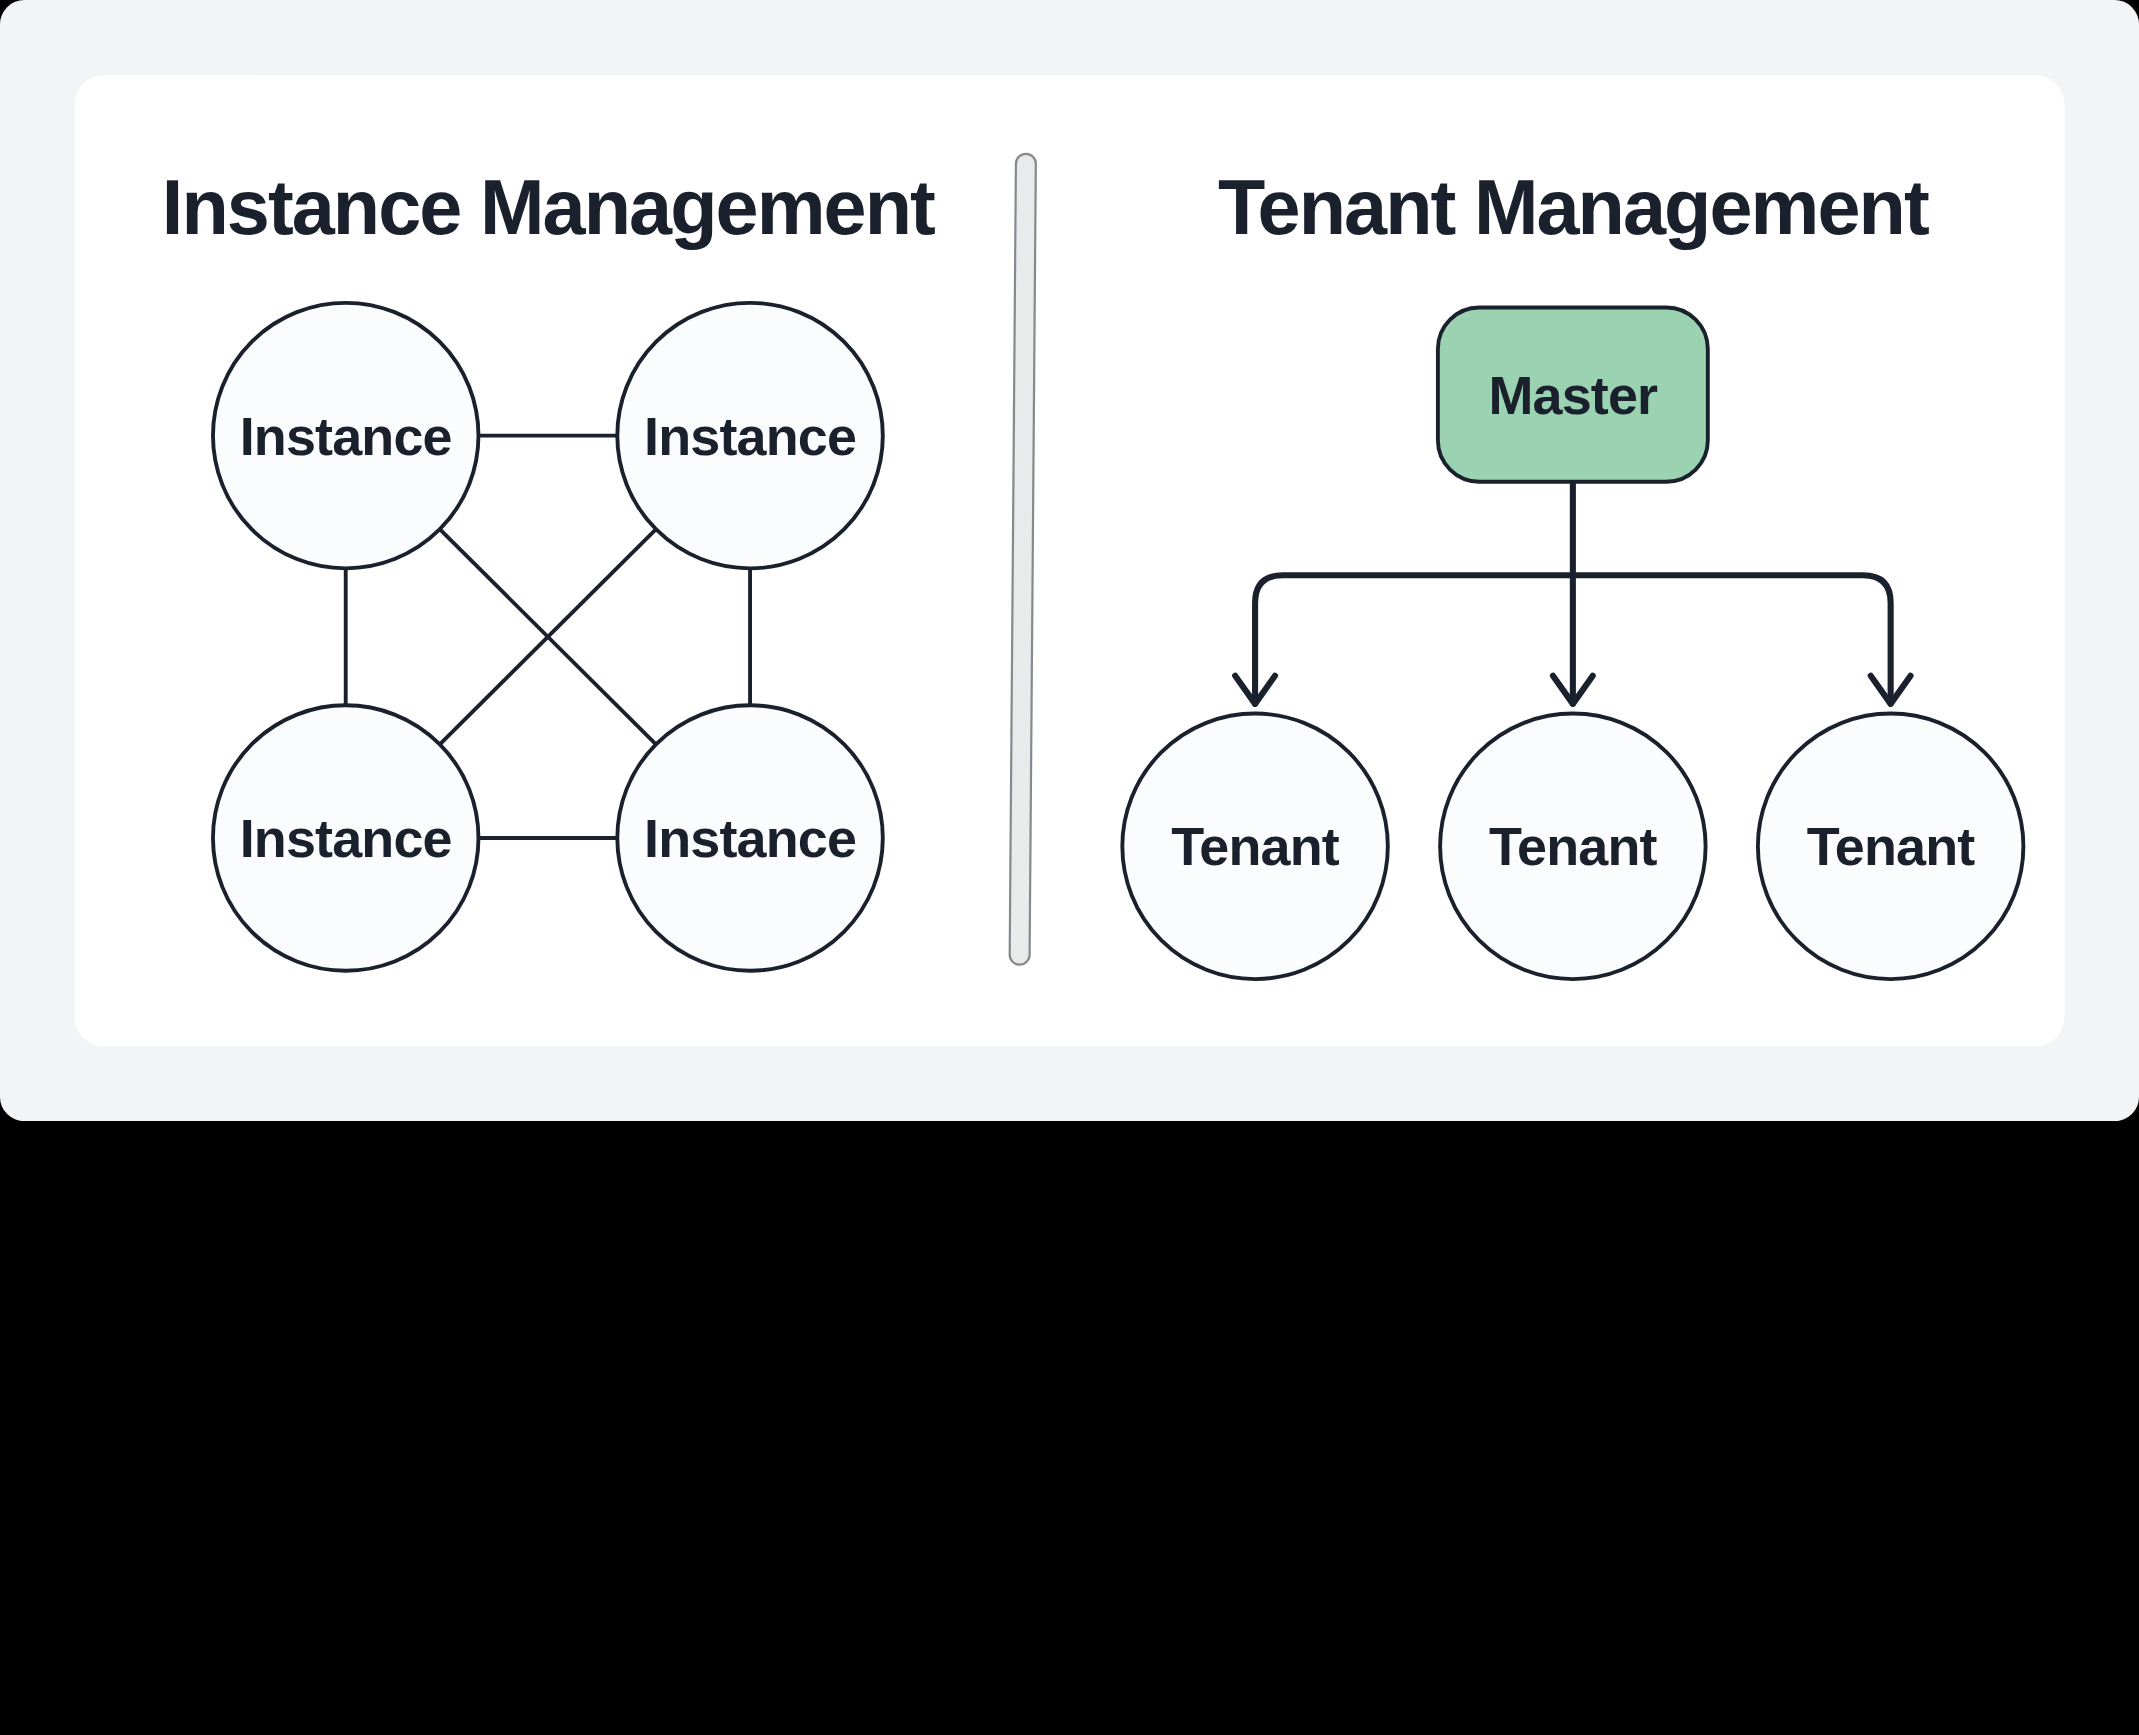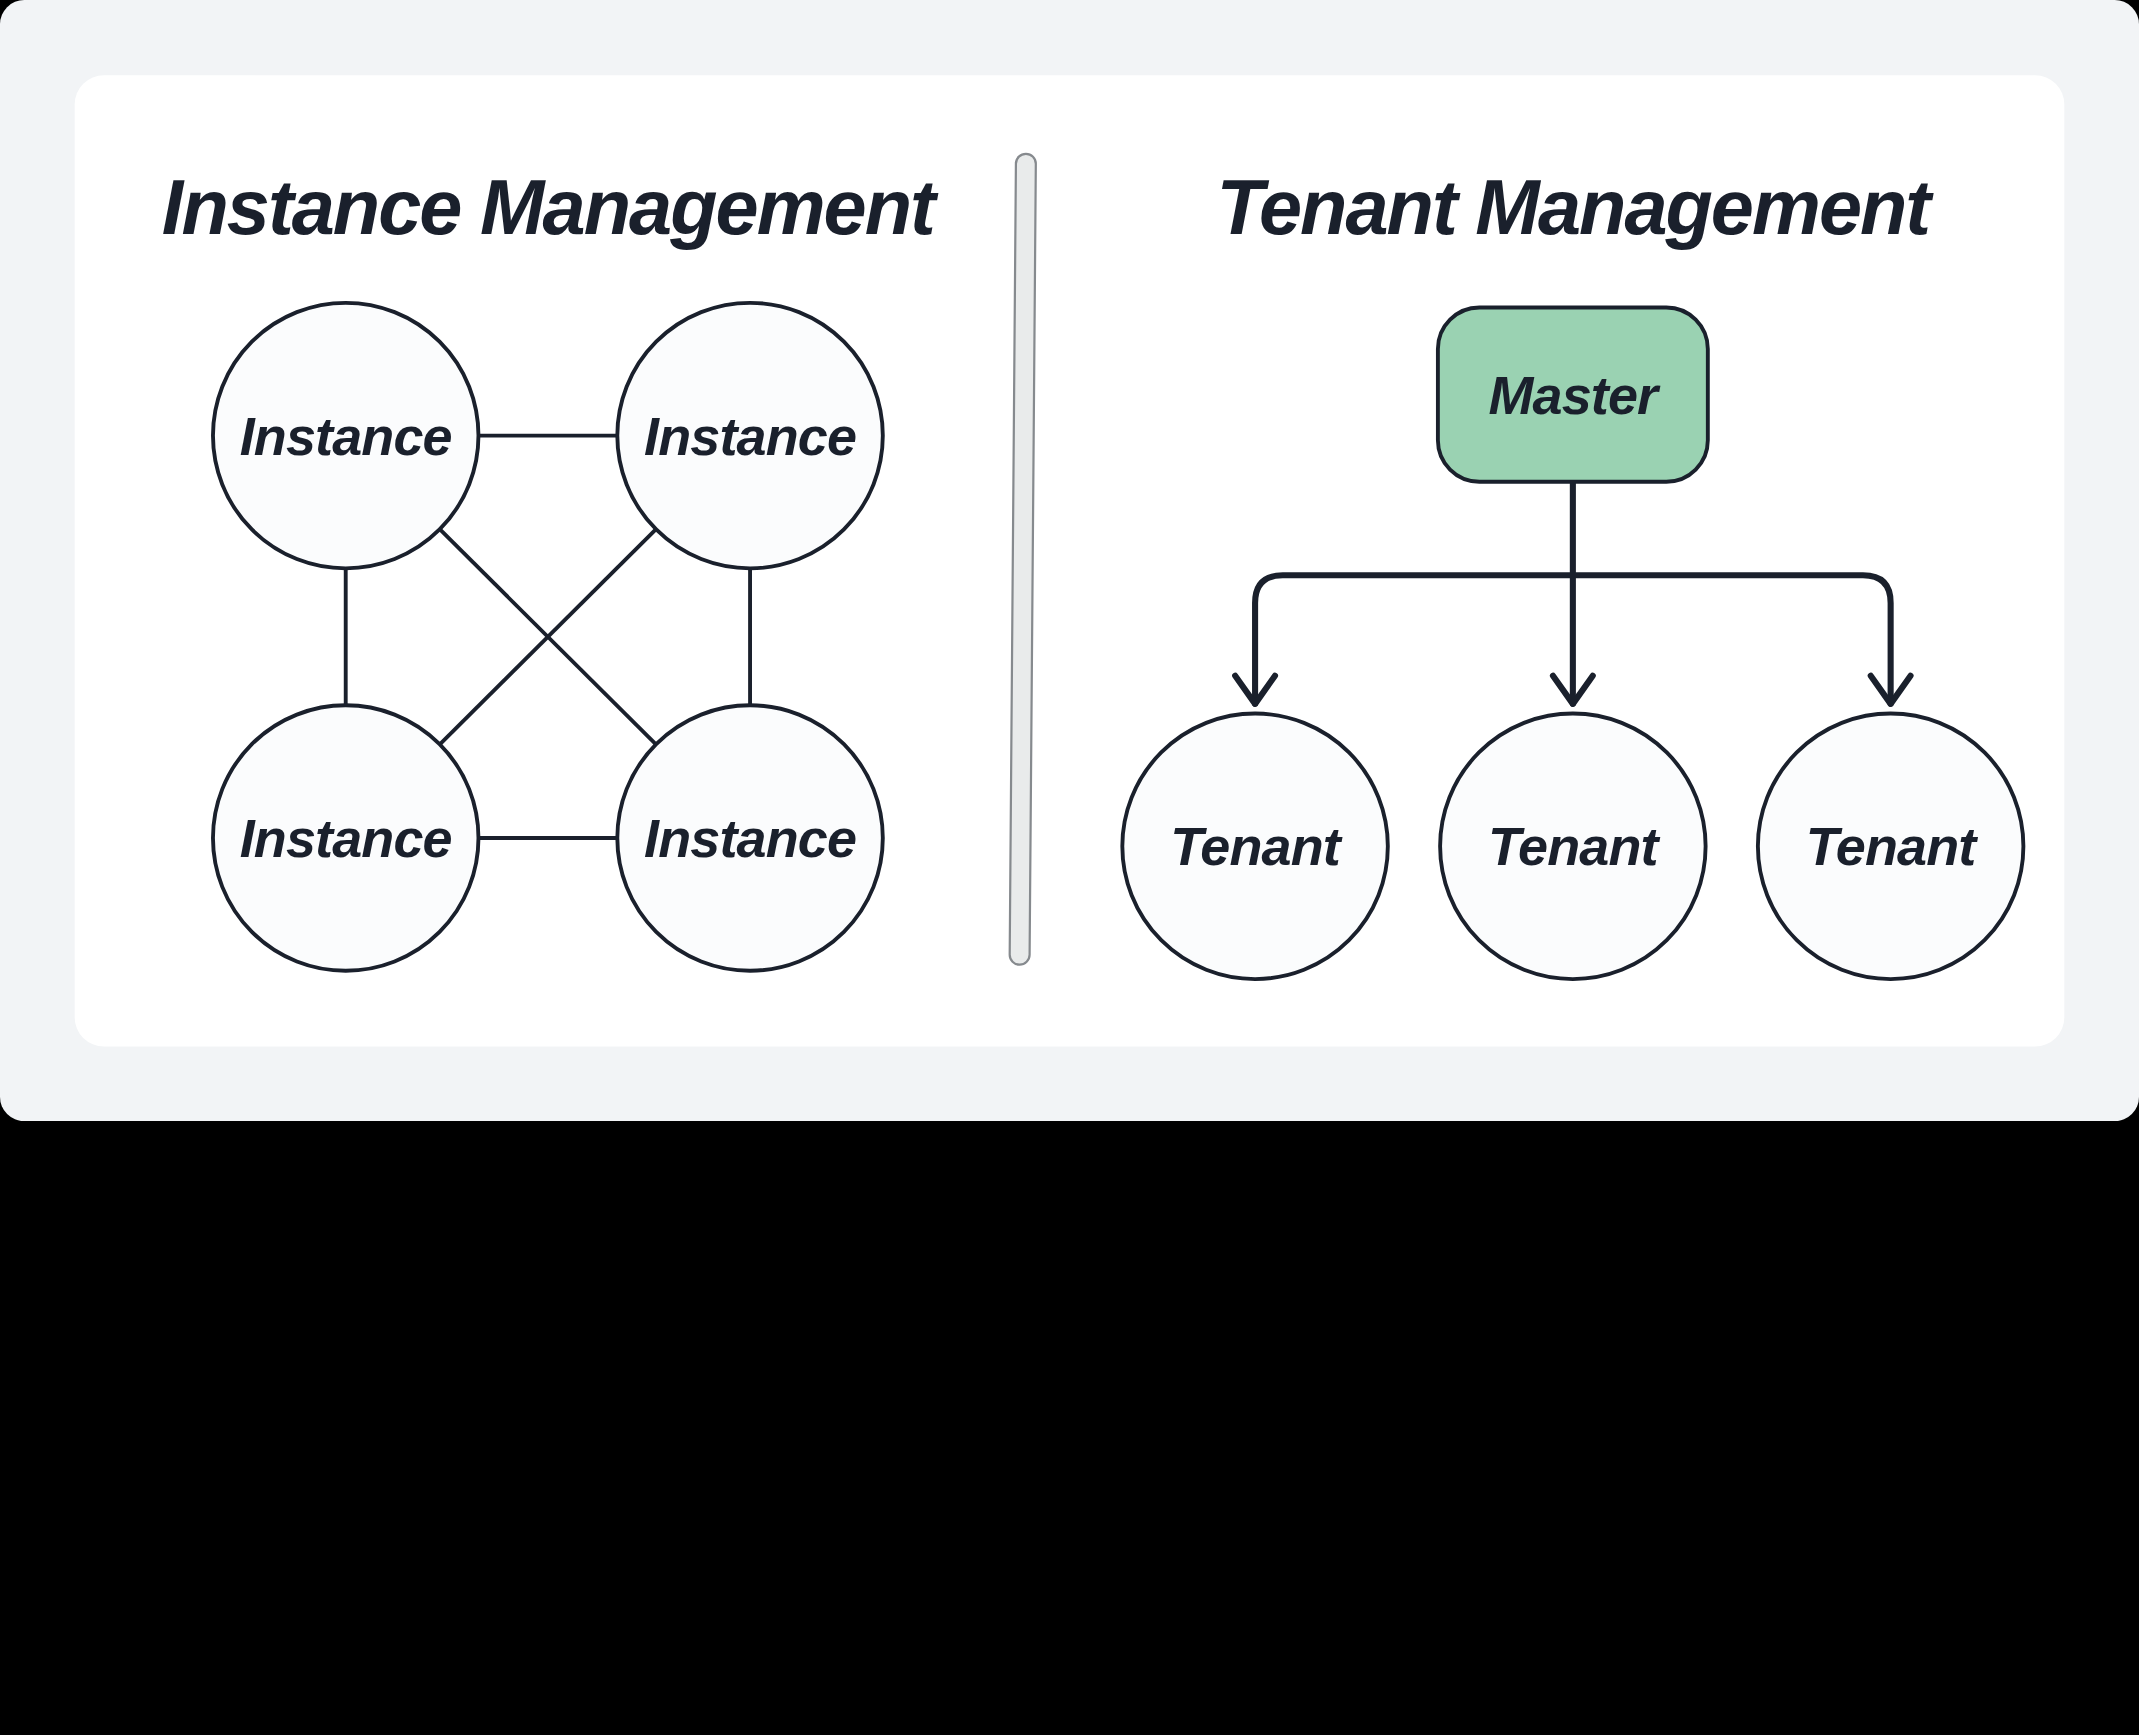--- a/index.html
+++ b/index.html
@@ -5,21 +5,20 @@
   html, body {
     margin: 0;
     padding: 0;
     background: #000000;
   }
   .stage {
     position: relative;
     width: 100vw;
     aspect-ratio: 7734 / 4054;
     overflow: hidden;
-    font-style: italic;
   }
   .stage svg {
     display: block;
     width: 100%;
     height: 100%;
   }
   text {
     font-family: "Liberation Sans", sans-serif;
     font-weight: 700;
     text-anchor: middle;

